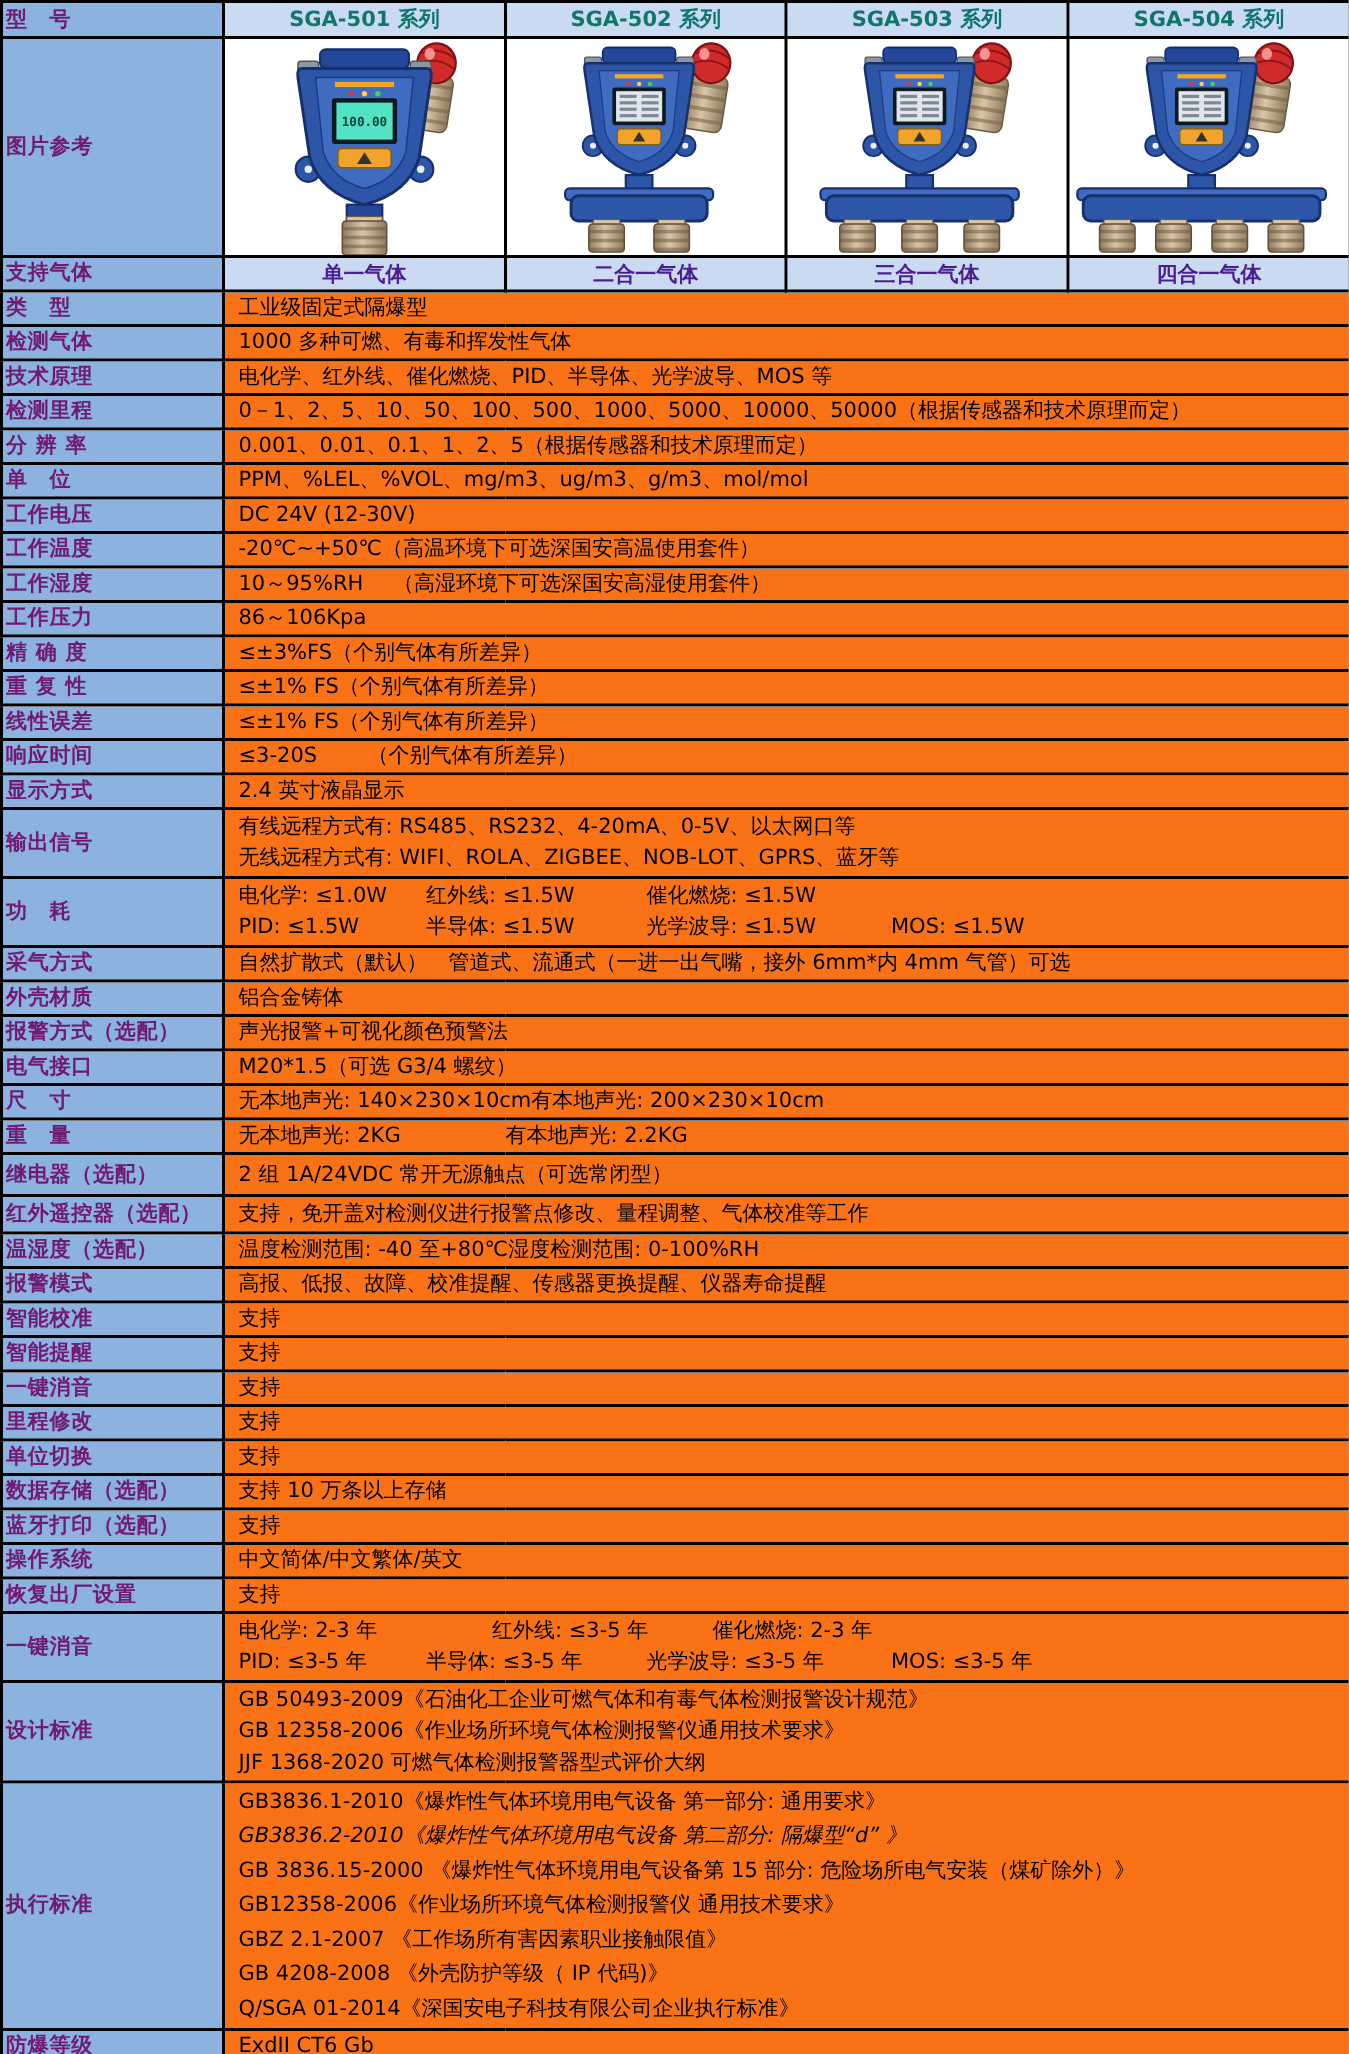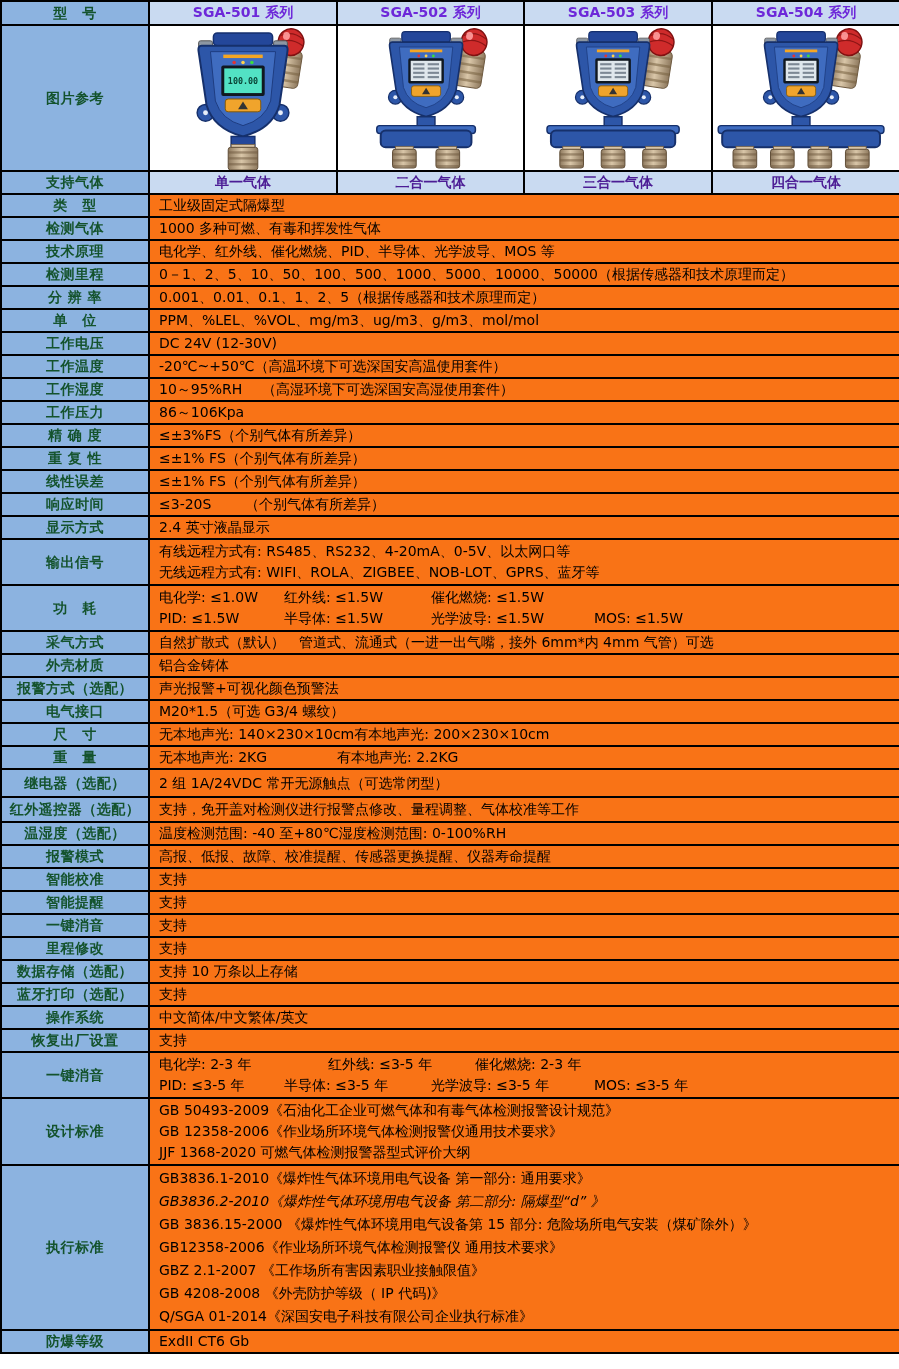--- a/index.html
+++ b/index.html
@@ -1,22 +1,22 @@
 <!DOCTYPE html>
 <html><head>
 <meta charset="utf-8">
 <style>
   html,body{margin:0;padding:0;background:#ffffff;}
   body{font-family:"DejaVu Sans","Liberation Sans",sans-serif;-webkit-font-smoothing:antialiased;}
   .wrap{width:899px;background:#fff;}
   table.t{border-collapse:collapse;table-layout:fixed;width:899px;}
   table.t td{border:2px solid #000;overflow:hidden;vertical-align:middle;}
-  td.lbl{background:#8CB3E0;font-weight:bold;text-align:center;font-size:14px;color:#14532d;
+  td.lbl{background:#8CB3E0;font-weight:bold;font-size:14px;color:#701a75;
          padding:1px 2px;letter-spacing:0.5px;line-height:17px;}
-  td.model{background:#C9DAF1;font-weight:bold;text-align:center;font-size:14px;height:20px;color:#6d28d9;}
+  td.model{background:#C9DAF1;font-weight:bold;text-align:center;font-size:14px;height:20px;color:#0f766e;}
   td.img{background:#ffffff;height:144px;text-align:center;vertical-align:middle;padding:0;}
   td.gas{background:#C9DAF1;font-weight:bold;text-align:center;font-size:14px;height:19px;color:#4c1d95;}
   td.val{background:#f97316;font-size:14px;color:#000;padding:1px 4px 1px 9px;}
   .line{line-height:19px;min-height:19px;white-space:nowrap;}
   .seg{display:inline-block;white-space:nowrap;}
   .dev{width:187px;height:144px;margin:0 auto;}
   .dev svg{display:block;margin:0 auto;}
 </style>
 </head>
 <body>
@@ -493,20 +493,26 @@
             <div class="line">支持</div>
           </td>
         </tr>
         <tr>
           <td class="lbl">里程修改</td>
           <td class="val" colspan="4">
             <div class="line">支持</div>
           </td>
         </tr>
         <tr>
+          <td class="lbl">单位切换</td>
+          <td class="val" colspan="4">
+            <div class="line">支持</div>
+          </td>
+        </tr>
+        <tr>
           <td class="lbl">数据存储（选配）</td>
           <td class="val" colspan="4">
             <div class="line">支持 10 万条以上存储</div>
           </td>
         </tr>
         <tr>
           <td class="lbl">蓝牙打印（选配）</td>
           <td class="val" colspan="4">
             <div class="line">支持</div>
           </td>

